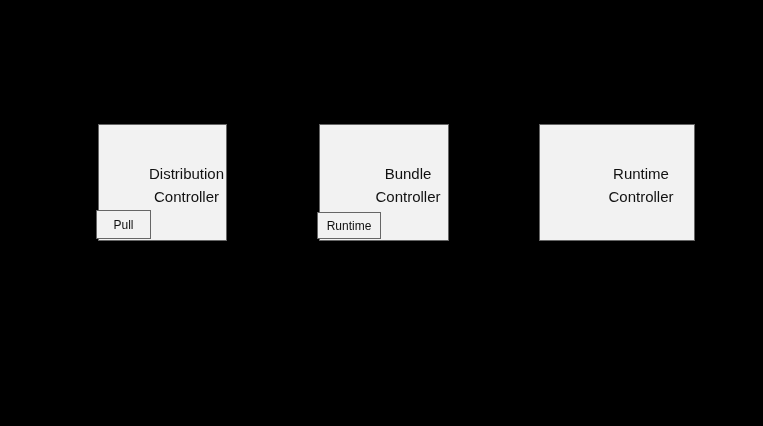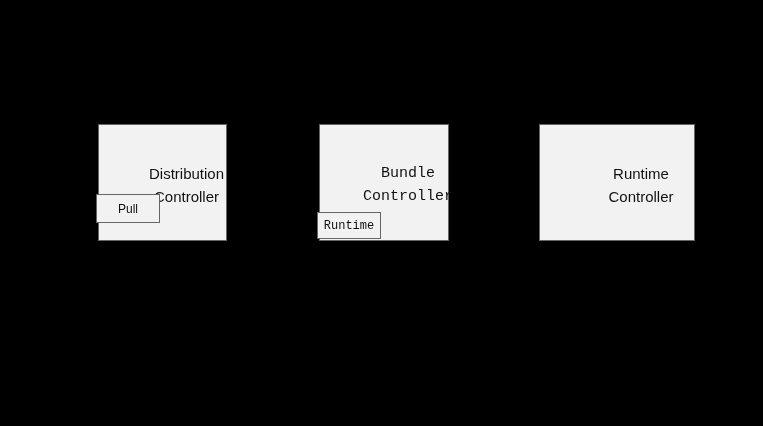--- a/index.html
+++ b/index.html
@@ -26,42 +26,42 @@
     position: absolute;
     top: 124px;
     height: 117px;
     background: var(--node-fill);
     border: 1px solid var(--node-border);
     display: flex;
     align-items: center;
     justify-content: center;
   }
   .node--distribution { left: 98px;  width: 129px; }
-  .node--bundle       { left: 319px; width: 130px; font-family: Liberation Mono, monospace; }
+  .node--bundle       { left: 319px; width: 130px; }
   .node--runtime      { left: 539px; width: 156px; }
   .node-label {
     font-size: 15px;
     line-height: 23px;
     color: var(--text-color);
     text-align: center;
     white-space: pre-line;
     margin-top: 4px;
     margin-left: 48px;
   }
   .badge {
     position: absolute;
     background: var(--node-fill);
     border: 1px solid var(--node-border);
     display: flex;
     align-items: center;
     justify-content: center;
     font-size: 12px;
     color: var(--text-color);
   }
-  .badge--pull   { left: -3px; bottom: 17px; width: 64px; height: 29px; }
+  .badge--pull   { left: -3px; bottom: 1px; width: 55px; height: 29px; }
   .badge--unpack { left: -3px; bottom: 1px; width: 64px; height: 27px; }
 </style>
 </head>
 <body>
 
 <div class="canvas">
 
   <div class="node node--distribution">
     <div class="node-label">Distribution
 Controller</div>

